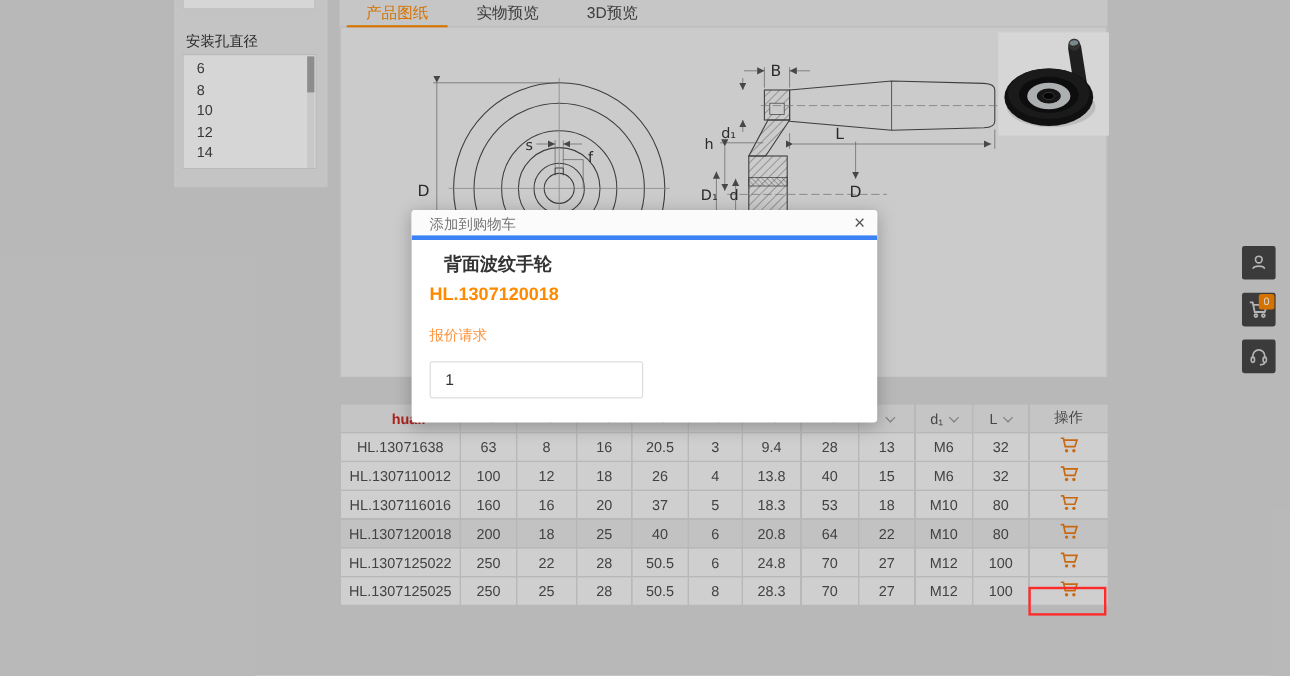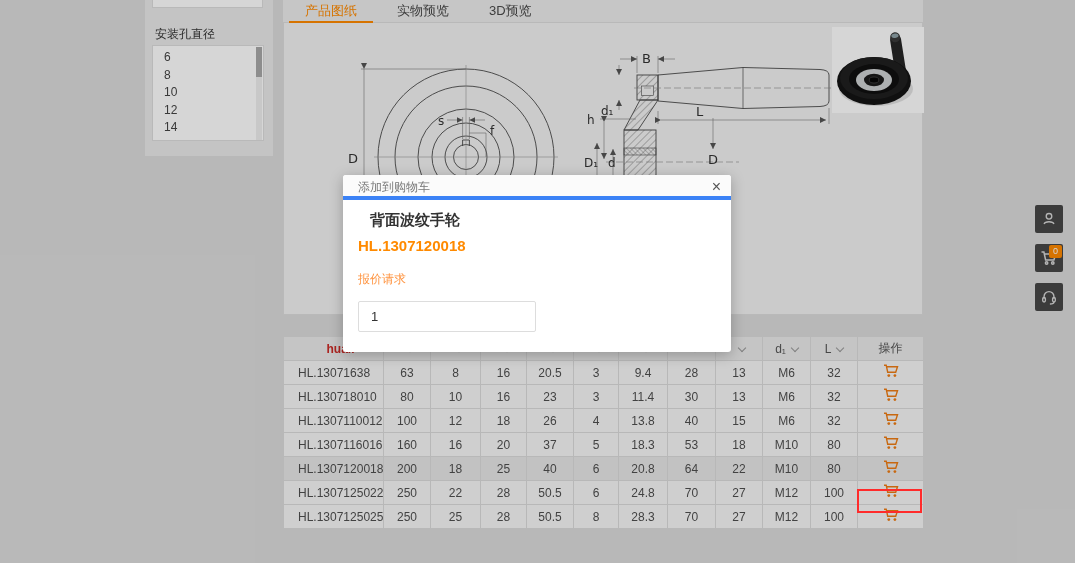--- a/index.html
+++ b/index.html
@@ -33,21 +33,21 @@
 
   
   .table-wrap { left:283px; top:336px; width:640px; }
   table { border-collapse:collapse; table-layout:fixed; width:640px; font-size:12px; color:#4f4f4f; }
   th,td { border:1px solid #dcdcdc; height:24px; text-align:center; padding:0; font-weight:normal; white-space:nowrap; overflow:hidden; }
   thead th { background:#ebebeb; color:#555; }
   thead th:first-child { text-align:center; padding-left:14px; }
   thead th:first-child span { color:var(--huali-red); font-weight:bold; }
   tbody td { background:#f7f7f7; }
   tr.sel td { background:#e8e8e8; }
-  td.pn { text-align:left; padding-left:14px; }
+  td.pn { text-align:center; }
   .chev { display:inline-block; width:6px; height:6px; border-right:1.5px solid #999; border-bottom:1.5px solid #999; transform:rotate(45deg); margin-left:6px; vertical-align:2px; }
   .cart-btn { background:none; border:none; color:var(--cart-orange); cursor:pointer; line-height:0; }
 
   
   .fab { width:28px; height:28px; background:#474747; border-radius:2px; display:flex; align-items:center; justify-content:center; cursor:pointer; }
   .fab svg { stroke:#d8d8d8; fill:none; stroke-width:1.5; }
   .badge { left:1049px; top:245px; width:13px; height:13px; background:var(--accent); color:#fff; font-size:9px; line-height:13px; text-align:center; border-radius:2px; }
 
   
   .overlay { left:0; top:0; width:1075px; height:563px; background:rgba(0,0,0,0.16); z-index:40; }
@@ -234,40 +234,20 @@
           <td>32</td>
           <td class="act"><button class="cart-btn">
     <svg width="16" height="14" viewBox="0 0 16 14">
       <path d="M1 1.2h2.2l1.5 7h8l1.8-5.4H4" fill="none" stroke="currentColor" stroke-width="1.4"></path>
       <circle cx="5.8" cy="11.6" r="1.4" fill="currentColor"></circle>
       <circle cx="11.9" cy="11.6" r="1.4" fill="currentColor"></circle>
     </svg>
   </button></td>
         </tr>
         <tr>
-          <td class="pn">HL.130718010</td>
-          <td>80</td>
-          <td>10</td>
-          <td>16</td>
-          <td>23</td>
-          <td>3</td>
-          <td>11.4</td>
-          <td>30</td>
-          <td>13</td>
-          <td>M6</td>
-          <td>32</td>
-          <td class="act"><button class="cart-btn">
-    <svg width="16" height="14" viewBox="0 0 16 14">
-      <path d="M1 1.2h2.2l1.5 7h8l1.8-5.4H4" fill="none" stroke="currentColor" stroke-width="1.4"></path>
-      <circle cx="5.8" cy="11.6" r="1.4" fill="currentColor"></circle>
-      <circle cx="11.9" cy="11.6" r="1.4" fill="currentColor"></circle>
-    </svg>
-  </button></td>
-        </tr>
-        <tr>
           <td class="pn">HL.1307110012</td>
           <td>100</td>
           <td>12</td>
           <td>18</td>
           <td>26</td>
           <td>4</td>
           <td>13.8</td>
           <td>40</td>
           <td>15</td>
           <td>M6</td>

